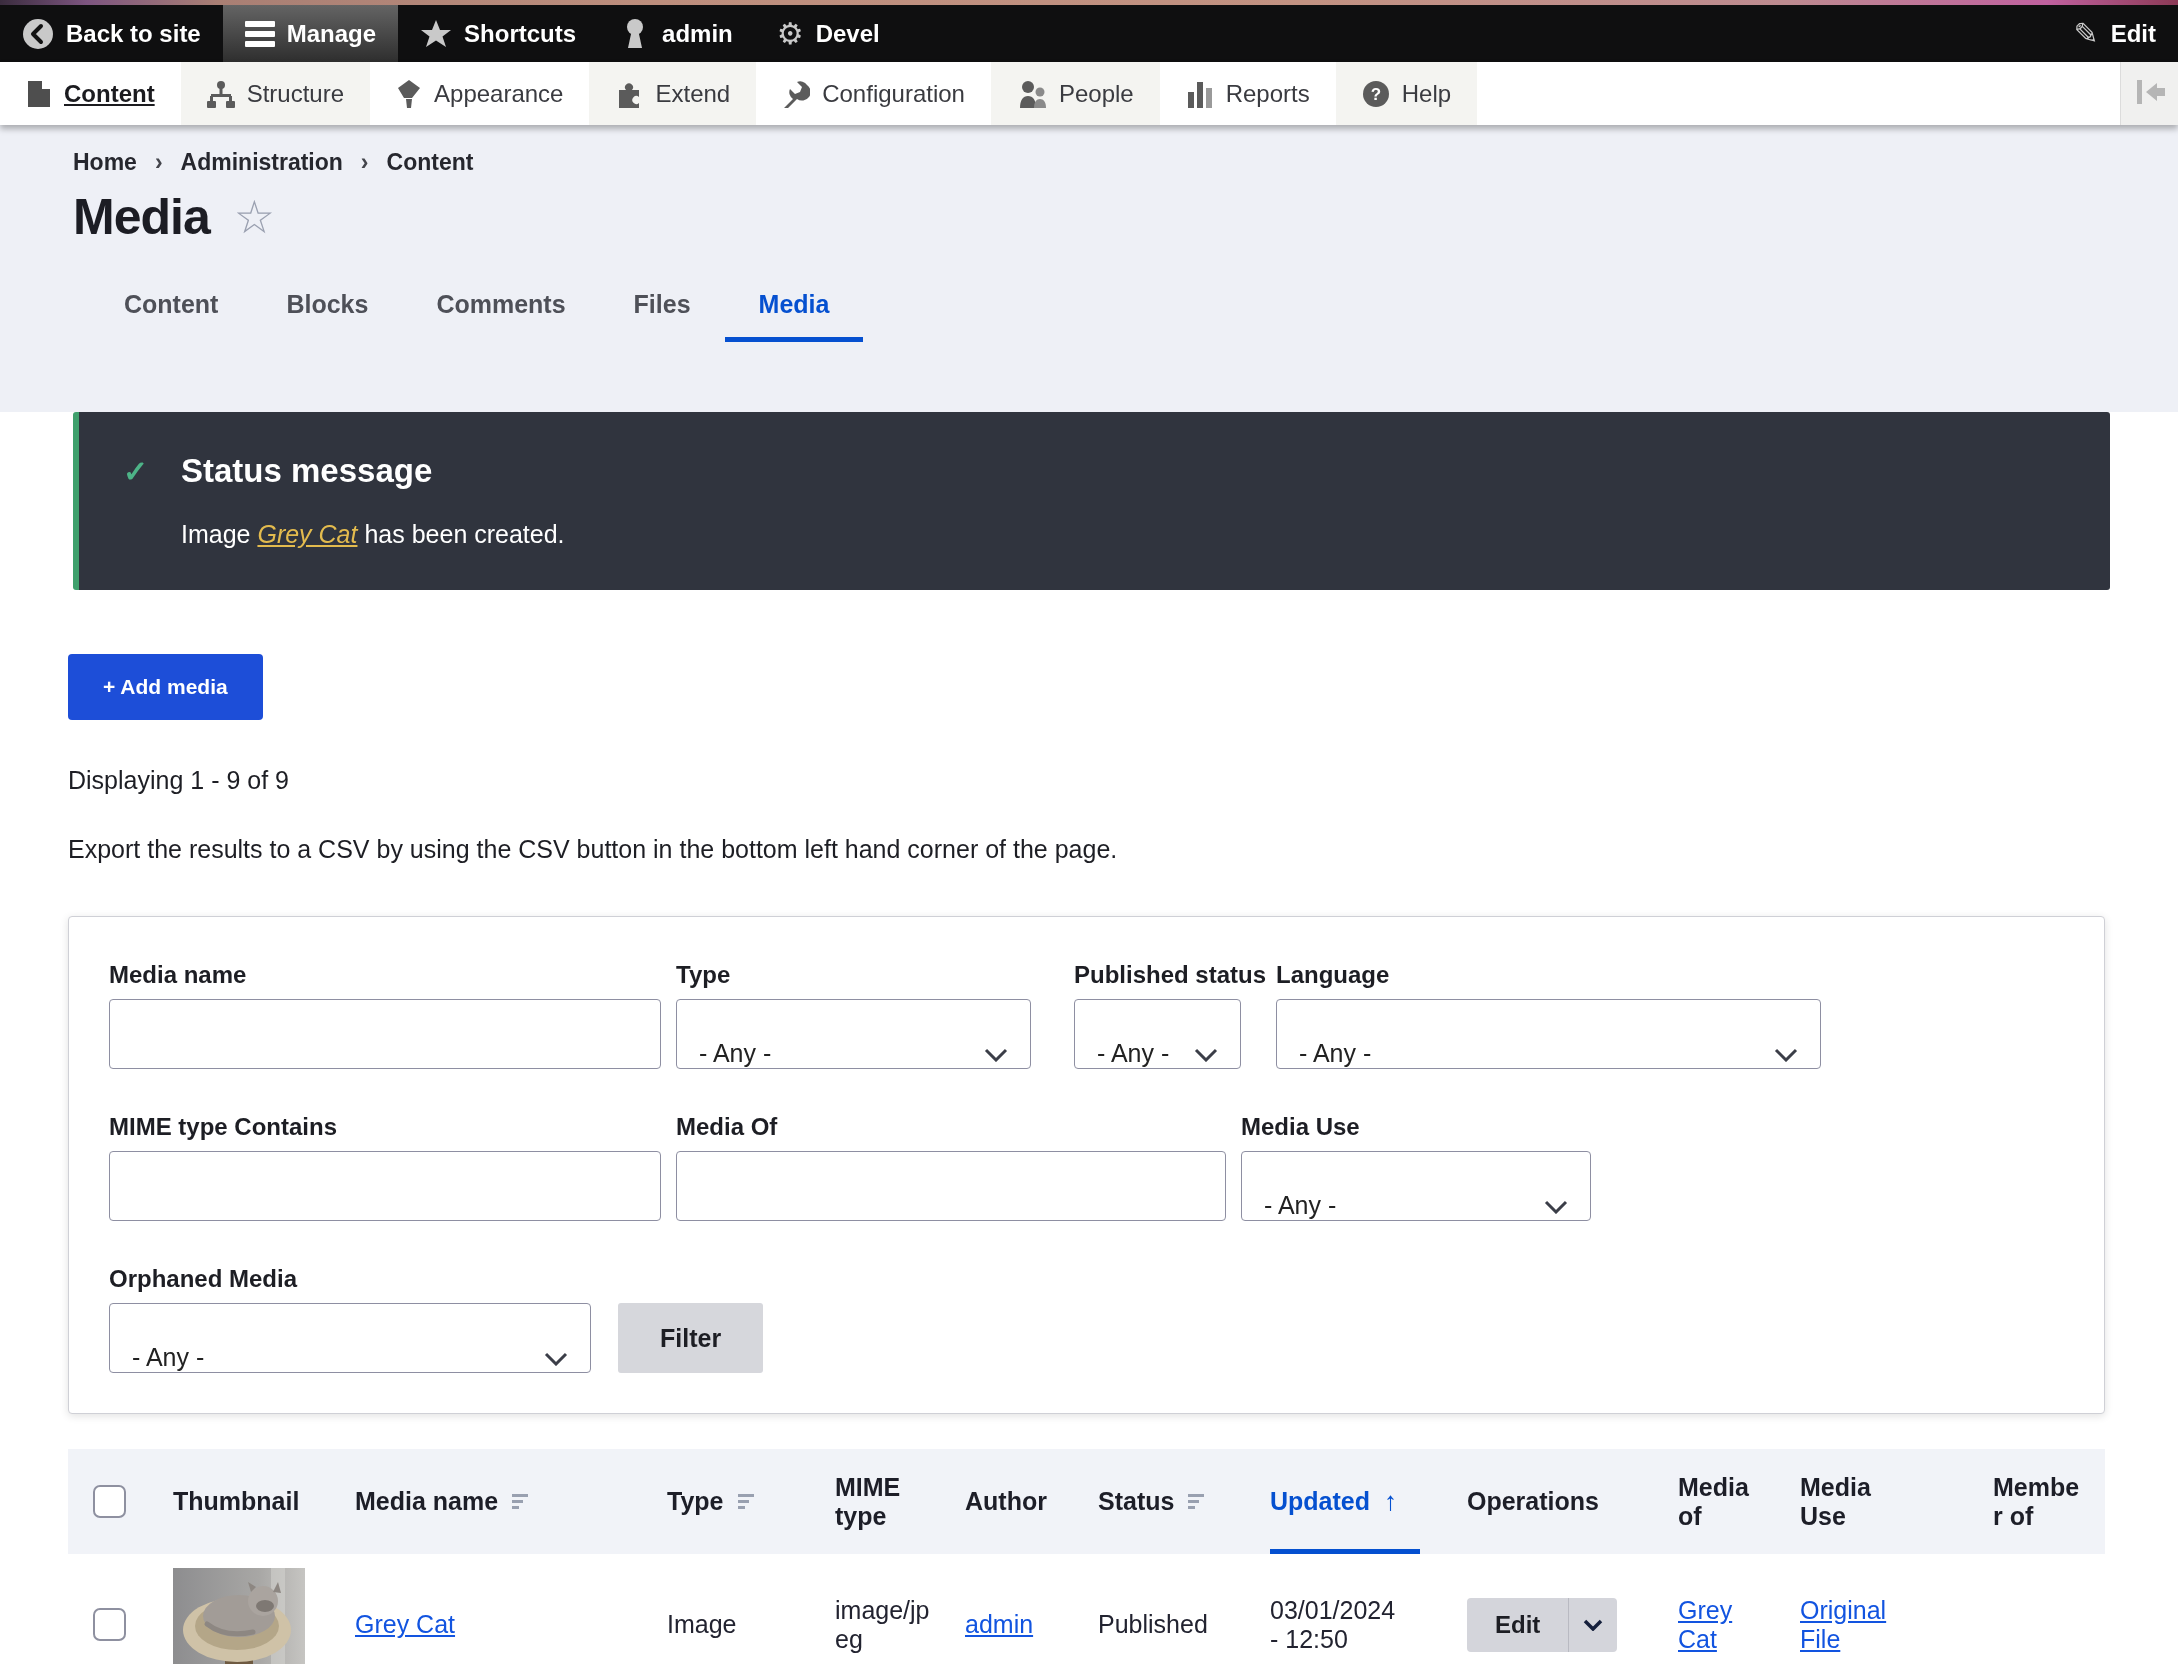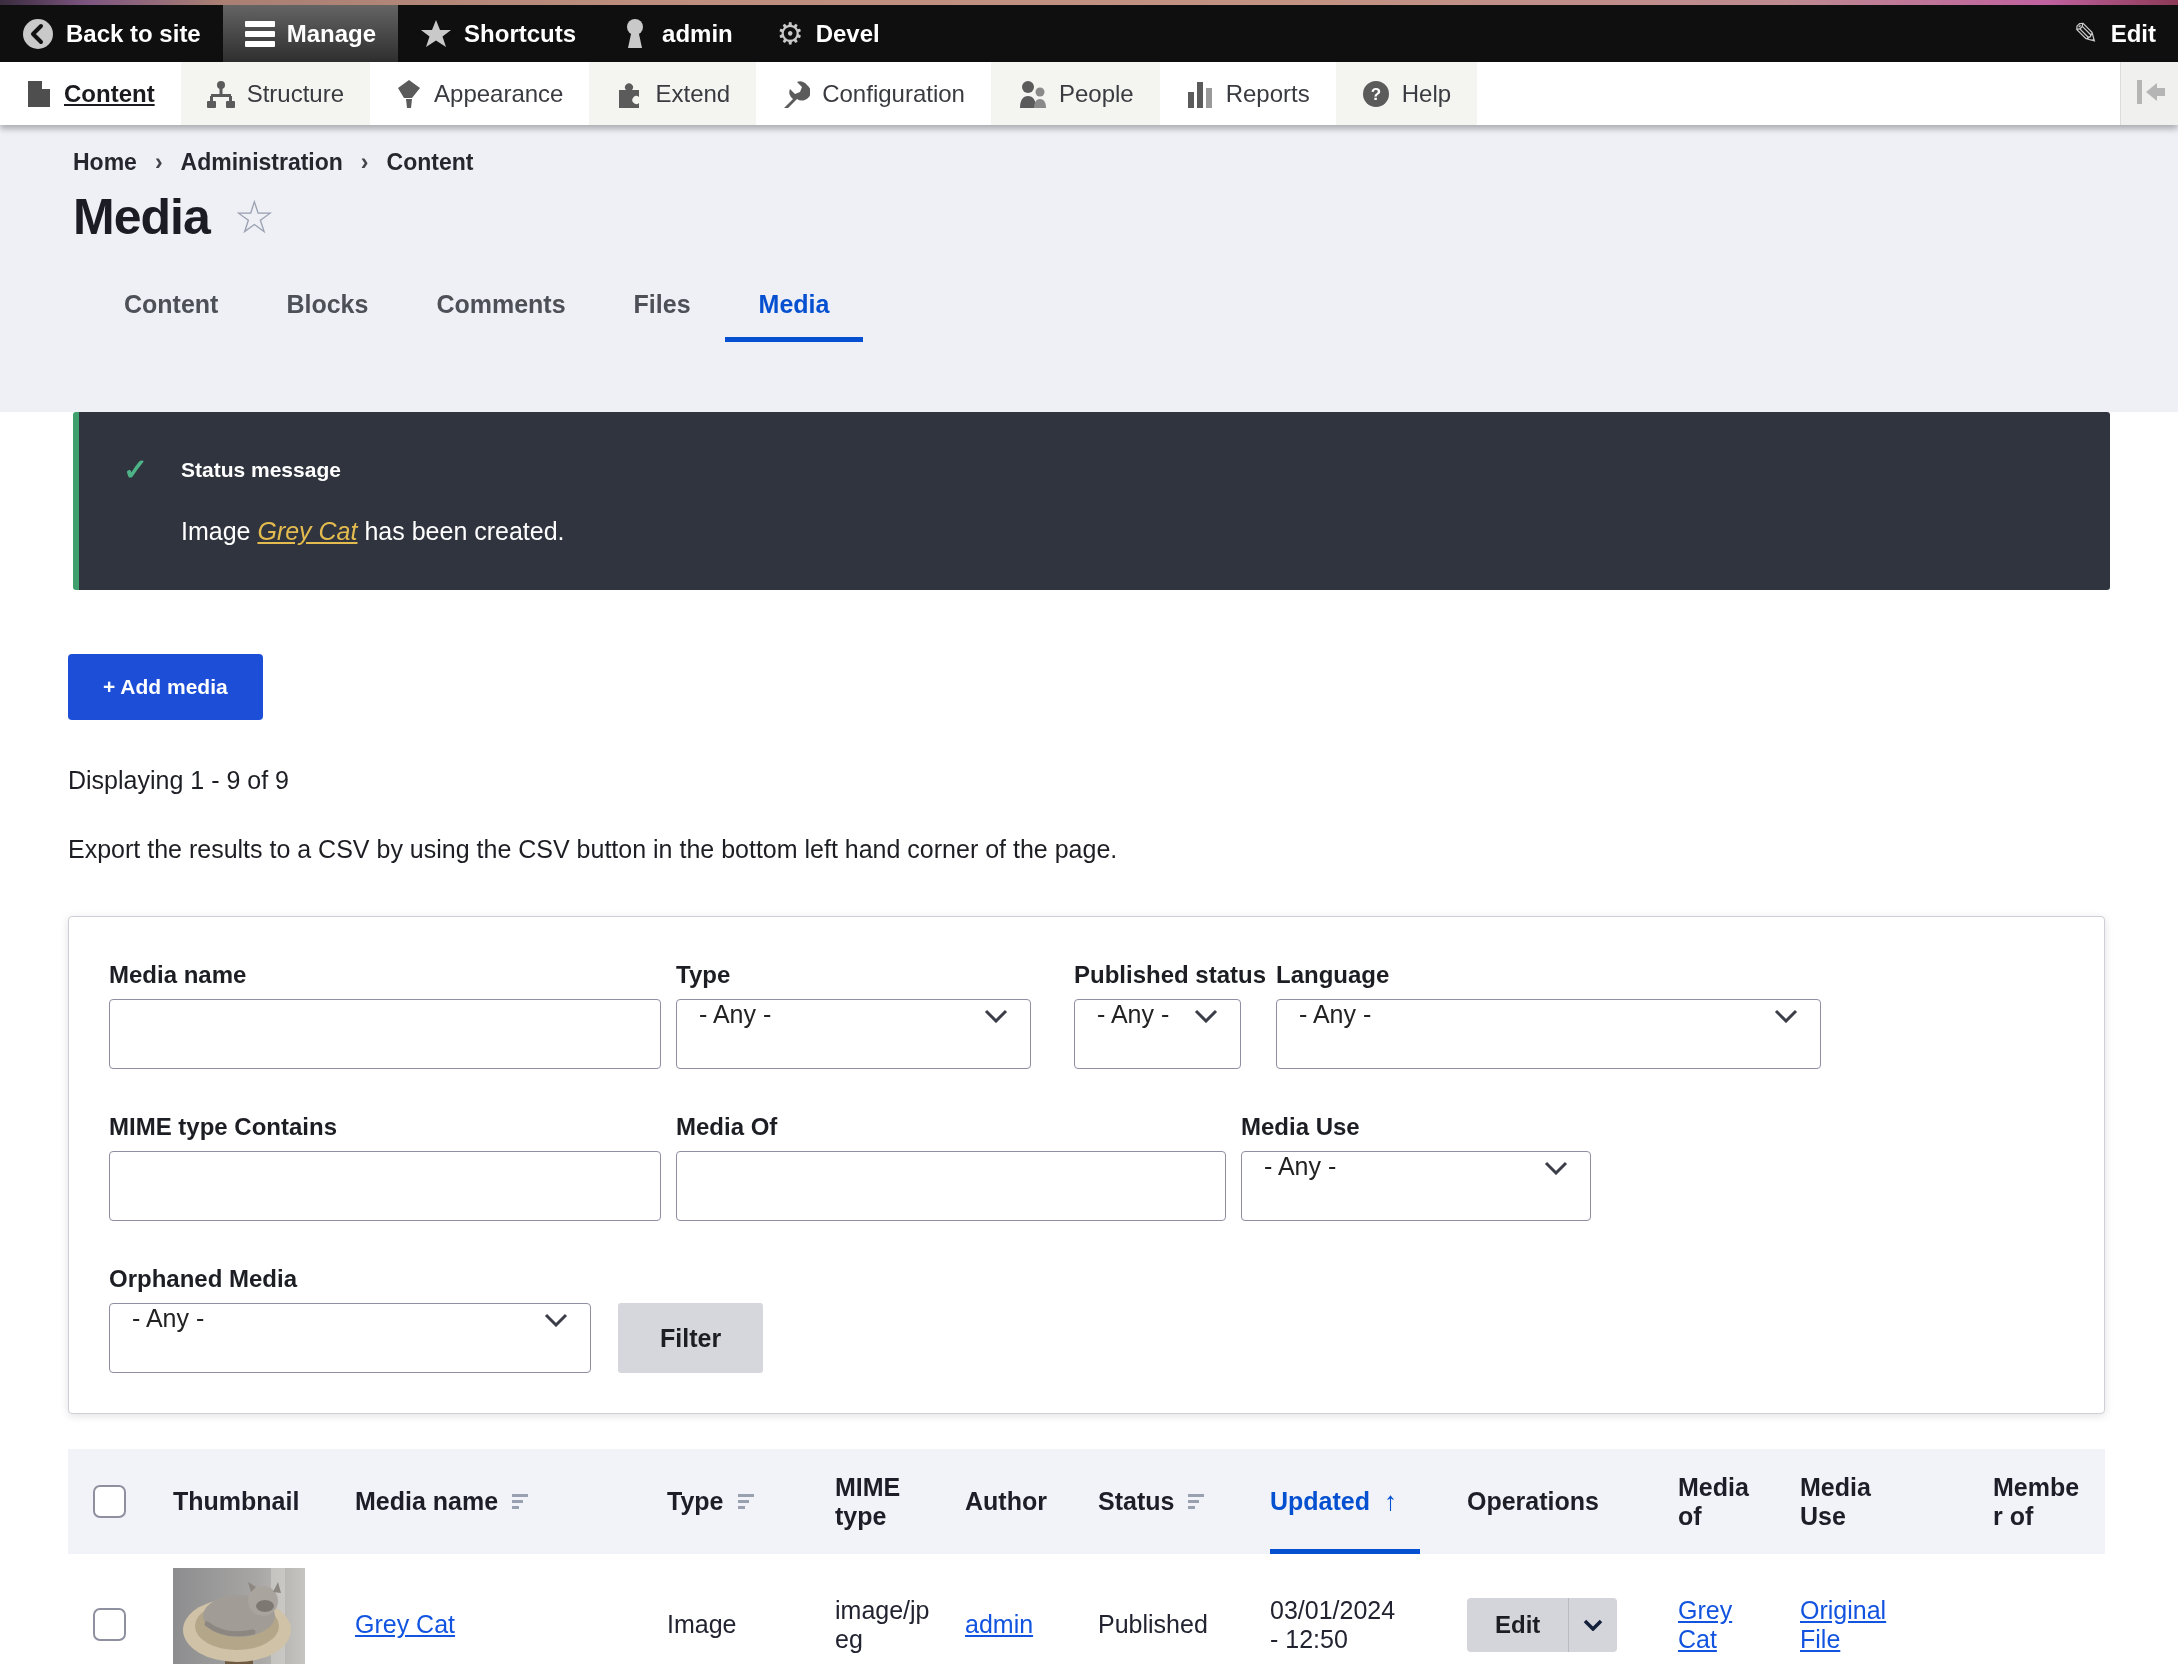--- a/index.html
+++ b/index.html
@@ -39,37 +39,37 @@
   .star-icon { font-size:46px; color:#9aa0b0; cursor:pointer; }
   .tabs { display:flex; padding-left:90px; margin-top:30px; }
   .tab { padding:14px 34px 18px; font-size:25px; font-weight:bold; color:#4e5058; border-bottom:5px solid transparent; cursor:pointer; }
   .tab.active { color:#0550d0; border-bottom-color:#0550d0; }
   
   .main { background:#fff; min-height:1334px; padding:0 68px; }
   .status-box { margin:0 0 0 5px; margin-top:70px; width:2037px; min-height:178px; background:#30343e;
     border-left:6px solid #3fa06d; border-radius:3px; color:#fff; padding:40px 40px 36px 44px; }
   .status-head { display:flex; align-items:center; gap:28px; }
   .check-icon { color:#4db387; font-size:30px; font-weight:bold; width:30px; }
-  .status-title { font-size:21px; font-weight:bold; }
+  .status-title { font-size:33px; font-weight:bold; }
   .status-text { margin:30px 0 0 58px; font-size:25px; }
   .status-text a { color:#e3bb4e; font-style:italic; text-decoration:underline; cursor:pointer; }
   .add-media-btn { display:inline-block; margin-top:64px; background:#1d4ed8; color:#fff; font-size:21px; font-weight:bold;
     padding:21px 35px; border:none; border-radius:4px; cursor:pointer; }
   .displaying { margin-top:46px; font-size:25px; color:#1d1e24; }
   .export-hint { margin-top:40px; font-size:25px; color:#1d1e24; }
   
   .filter-card { margin-top:52px; width:2037px; background:#fff; border:1px solid #cfd0d6; border-radius:4px;
     box-shadow:0 2px 8px rgba(0,0,0,0.12); padding:44px 40px 40px; }
   .f-row { display:flex; align-items:flex-end; }
   .f-row + .f-row { margin-top:44px; }
   .field { display:flex; flex-direction:column; }
   .f-label { font-size:24px; font-weight:bold; color:#1d1e24; margin-bottom:10px; white-space:nowrap; }
   .t-input { height:70px; border:1px solid #8e8fa2; border-radius:4px; font-size:25px; padding:0 20px;
     font-family:"Liberation Sans",sans-serif; color:#222; background:#fff; }
-  .sel { height:70px; border:1px solid #8e8fa2; border-radius:4px; background:#fff; display:flex; align-items:flex-start;
+  .sel { height:70px; border:1px solid #8e8fa2; border-radius:4px; background:#fff; display:flex; align-items:flex-end;
     justify-content:space-between; padding:0 22px; font-size:25px; color:#222; cursor:pointer; }
   .w-mn { width:552px; margin-right:15px; }
   .w-ty { width:355px; margin-right:43px; }
   .w-ps { width:167px; margin-right:35px; }
   .w-lg { width:545px; }
   .w-mm { width:552px; margin-right:15px; }
   .w-mo { width:550px; margin-right:15px; }
   .w-mu { width:350px; }
   .w-or { width:482px; }
   .filter-btn { margin-left:27px; height:70px; padding:0 42px; background:#d6d7dc; border:none; border-radius:3px;

